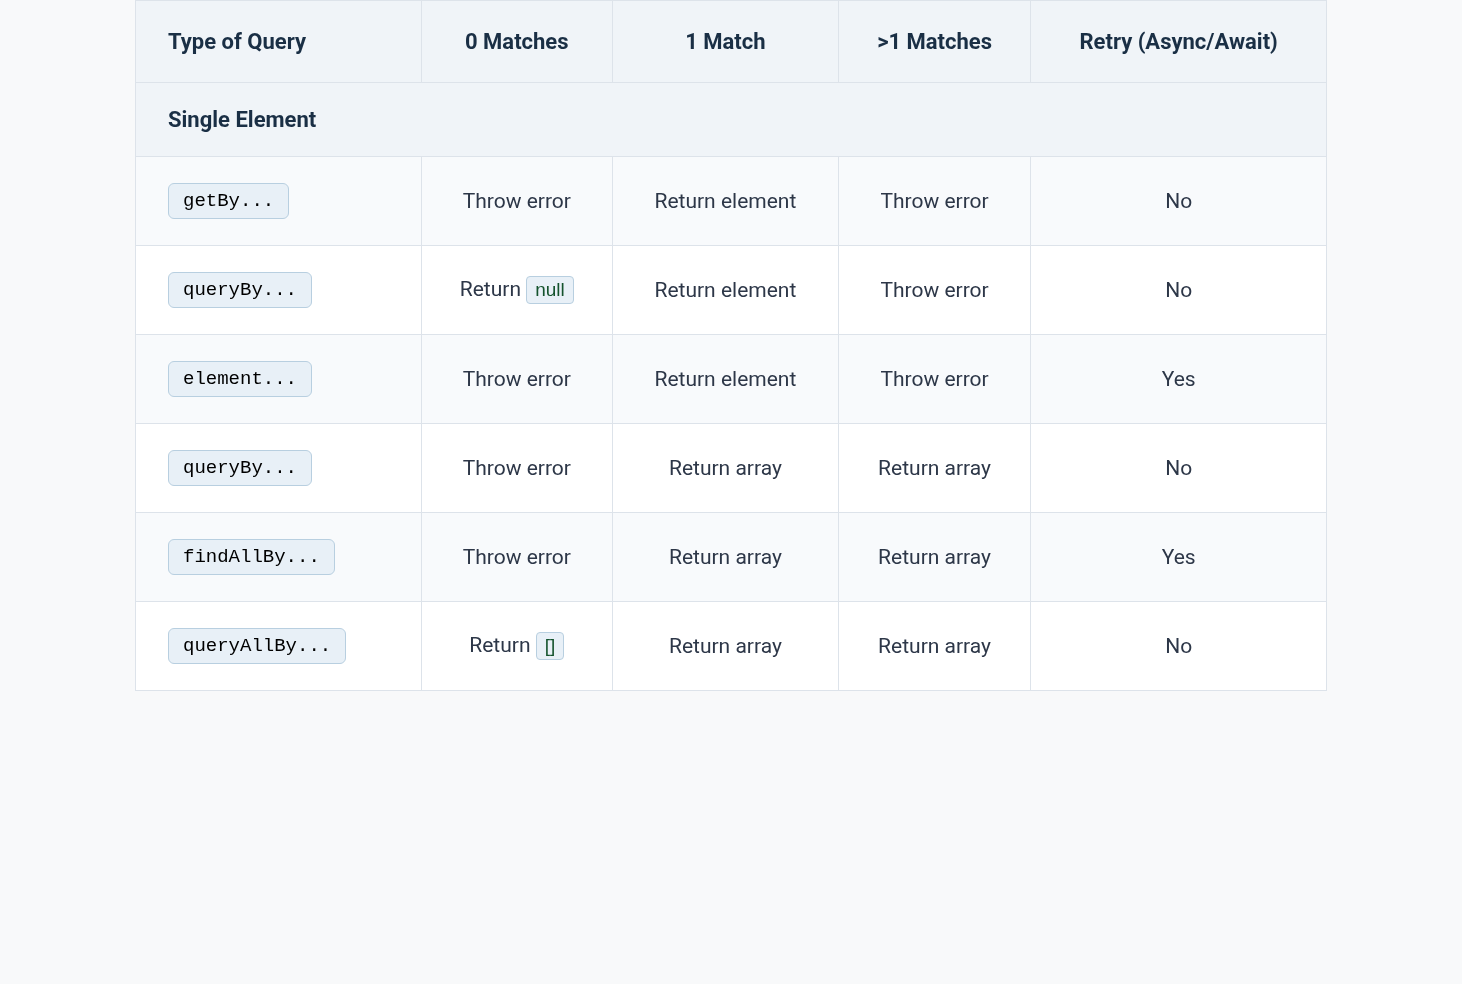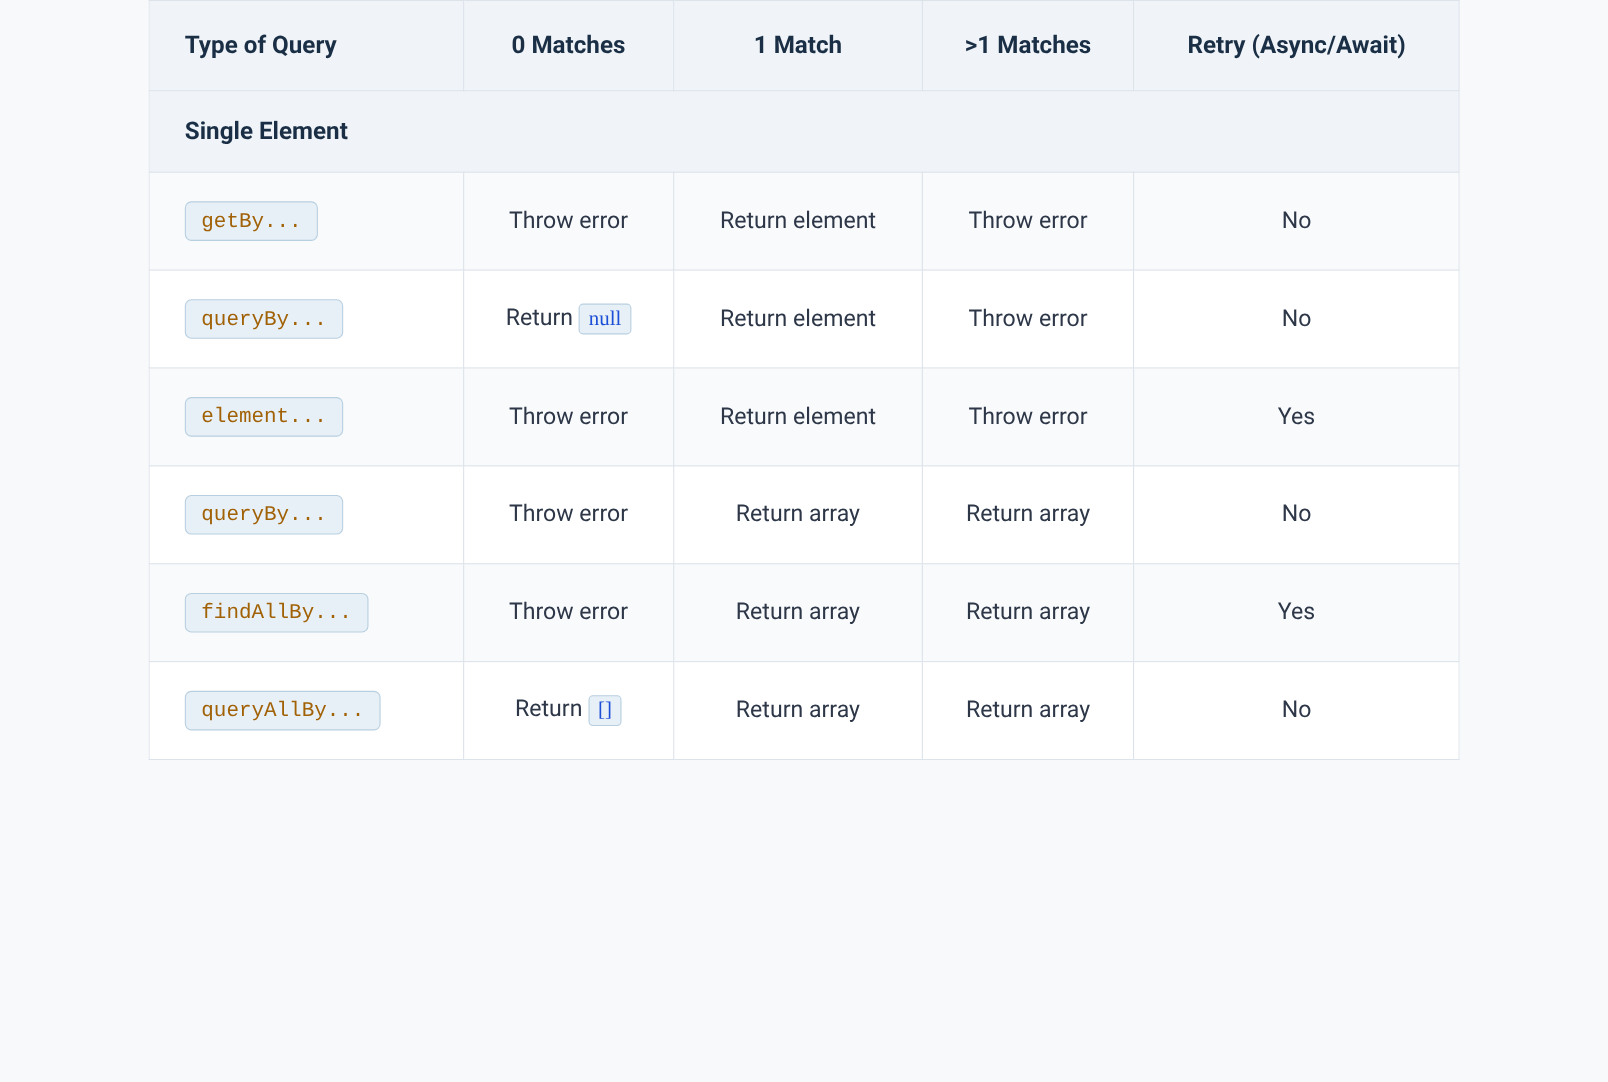--- a/index.html
+++ b/index.html
@@ -75,33 +75,33 @@
     }
 
     .code-tag {
       display: inline-block;
       background-color: #e8f0f7;
       border: 1px solid #b8cfe0;
       border-radius: 6px;
       padding: 6px 14px;
       font-family: 'Courier New', Courier, monospace;
       font-size: 19px;
-      color: #a16207;
+      color: #000000;
       white-space: nowrap;
     }
 
     .inline-code {
       display: inline-block;
       background-color: #e8f0f7;
       border: 1px solid #b8cfe0;
       border-radius: 4px;
       padding: 2px 8px;
-      font-family: Liberation Serif, serif;
+      font-family: Liberation Sans, sans-serif;
       font-size: 19px;
-      color: #1d4ed8;
+      color: #14532d;
     }
   </style>
 </head>
 <body>
 
 <div class="table-wrapper">
   <table>
     <thead>
       <tr>
         <th>Type of Query</th>

